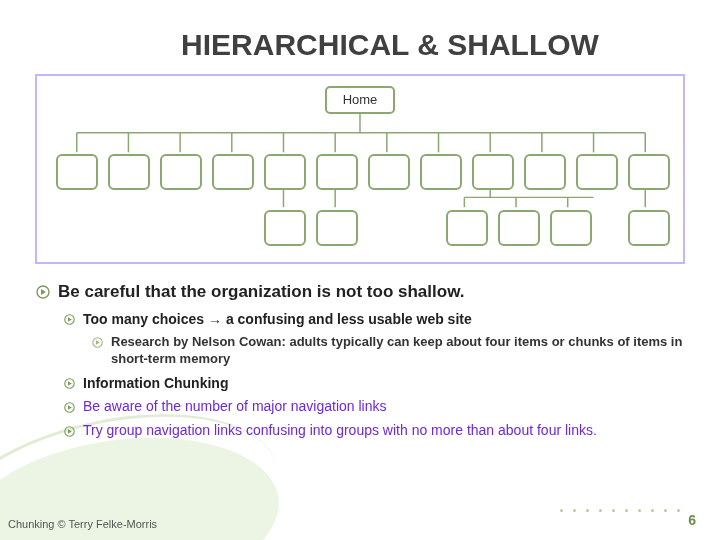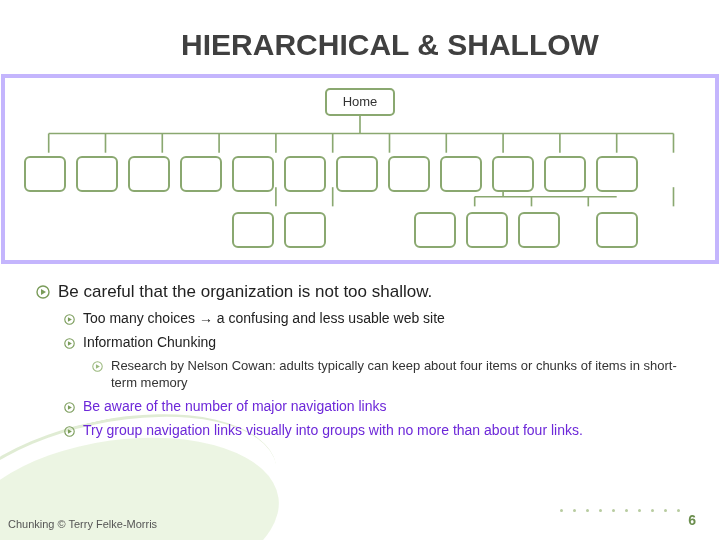--- a/index.html
+++ b/index.html
@@ -20,25 +20,25 @@
     text-align: center;
     font-size: 30px;
     font-weight: bold;
     color: #404040;
     padding-top: 28px;
     padding-bottom: 12px;
     padding-left: 100px;
     padding-right: 40px;
   }
   .diagram {
-    width: 718px;
+    width: 650px;
     height: 190px;
     margin: 0 auto;
     background: #fff;
-    border: 4px solid #c4b5fd;
+    border: 2px solid #c4b5fd;
     position: relative;
   }
   .home-box {
     position: absolute;
     top: 10px;
     left: 50%;
     transform: translateX(-50%);
     width: 70px;
     height: 28px;
     border: 2px solid #8aa870;
@@ -73,28 +73,29 @@
     stroke: #8aa870;
     stroke-width: 1.5;
   }
   .content {
     padding: 18px 36px 0 36px;
   }
   .bullet-row {
     display: flex;
     align-items: flex-start;
     margin-bottom: 6px;
+    font-weight: bold;
   }
   .bullet-icon {
     flex-shrink: 0;
     margin-right: 8px;
     margin-top: 2px;
   }
   .lvl1 { font-size: 17px; color: #222; }
-  .lvl2 { font-size: 14px; color: #222; font-weight: normal; margin-left: 28px; }
+  .lvl2 { font-size: 14px; color: #222; font-weight: bold; margin-left: 28px; align-items: center; }
   .lvl2nb { font-size: 14px; color: #6d28d9; font-weight: normal; margin-left: 28px; }
   .lvl3 { font-size: 13px; color: #333; margin-left: 56px; line-height: 1.3; }
   .arrow-glyph { font-family: "Segoe UI Symbol", Arial, sans-serif; }
   .footer {
     position: absolute;
     bottom: 10px;
     left: 8px;
     font-size: 11px;
     color: #555;
   }
@@ -231,58 +232,58 @@
         <svg class="bl-icon-sm" viewBox="0 0 14 14">
             <circle cx="7" cy="7" r="6" fill="none" stroke="#7a9c5a" stroke-width="1.4"></circle>
             <path d="M5 4 L10 7 L5 10 Z" fill="#7a9c5a"></path>
           </svg>
       </span>
       <span>
         <span>Too many choices </span><span class="arrow-glyph">→</span><span> a confusing and less usable web site</span>
       </span>
     </div>
 
-    <div class="bullet-row lvl2">
-      <span class="bullet-icon">
-        <svg class="bl-icon-sm" viewBox="0 0 14 14">
-            <circle cx="7" cy="7" r="6" fill="none" stroke="#7a9c5a" stroke-width="1.4"></circle>
-            <path d="M5 4 L10 7 L5 10 Z" fill="#7a9c5a"></path>
-          </svg>
-      </span>
-      <span>Information Chunking</span>
-    </div>
-
     <div class="bullet-row lvl3">
       <span class="bullet-icon">
         <svg class="bl-icon-sm" viewBox="0 0 14 14">
             <circle cx="7" cy="7" r="6" fill="none" stroke="#9ab87d" stroke-width="1.3"></circle>
             <path d="M5 4 L10 7 L5 10 Z" fill="#9ab87d"></path>
           </svg>
       </span>
       <span>Research by Nelson Cowan: adults typically can keep about four items or chunks of items in short-term memory</span>
     </div>
 
+    <div class="bullet-row lvl2">
+      <span class="bullet-icon">
+        <svg class="bl-icon-sm" viewBox="0 0 14 14">
+            <circle cx="7" cy="7" r="6" fill="none" stroke="#7a9c5a" stroke-width="1.4"></circle>
+            <path d="M5 4 L10 7 L5 10 Z" fill="#7a9c5a"></path>
+          </svg>
+      </span>
+      <span>Information Chunking</span>
+    </div>
+
     <div class="bullet-row lvl2nb">
       <span class="bullet-icon">
         <svg class="bl-icon-sm" viewBox="0 0 14 14">
             <circle cx="7" cy="7" r="6" fill="none" stroke="#7a9c5a" stroke-width="1.4"></circle>
             <path d="M5 4 L10 7 L5 10 Z" fill="#7a9c5a"></path>
           </svg>
       </span>
       <span>Be aware of the number of major navigation links</span>
     </div>
 
     <div class="bullet-row lvl2nb">
       <span class="bullet-icon">
         <svg class="bl-icon-sm" viewBox="0 0 14 14">
             <circle cx="7" cy="7" r="6" fill="none" stroke="#7a9c5a" stroke-width="1.4"></circle>
             <path d="M5 4 L10 7 L5 10 Z" fill="#7a9c5a"></path>
           </svg>
       </span>
-      <span>Try group navigation links visually into groups with no more than about four links.</span>
+      <span>Try group navigation links confusing into groups with no more than about four links.</span>
     </div>
 
   </div>
 
   <div class="bg-decor">
     <div class="swoosh2"></div>
     <div class="swoosh1"></div>
     <div class="dots">
       <div class="dot"></div>
         <div class="dot"></div>

